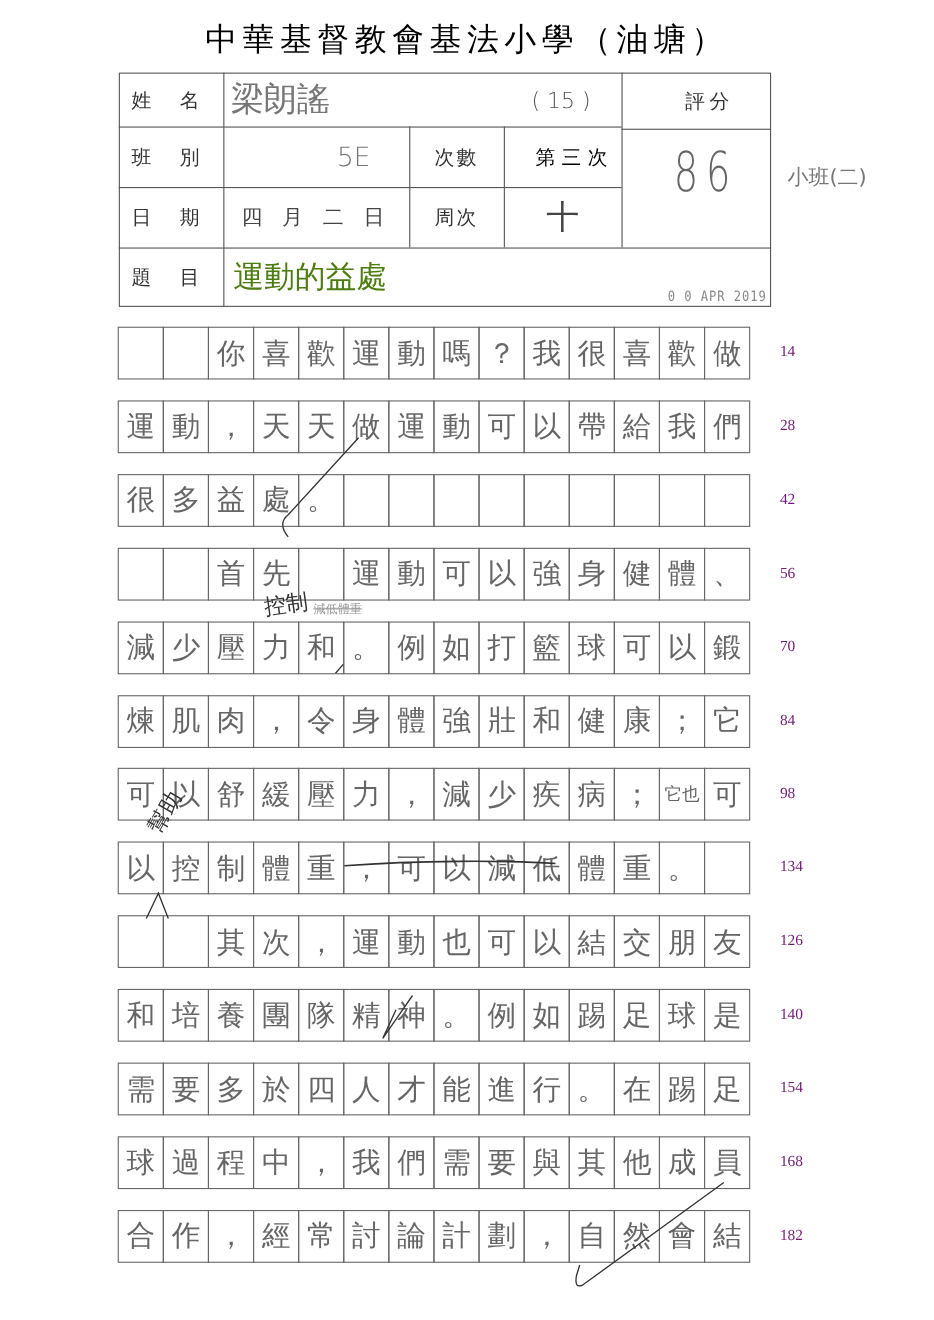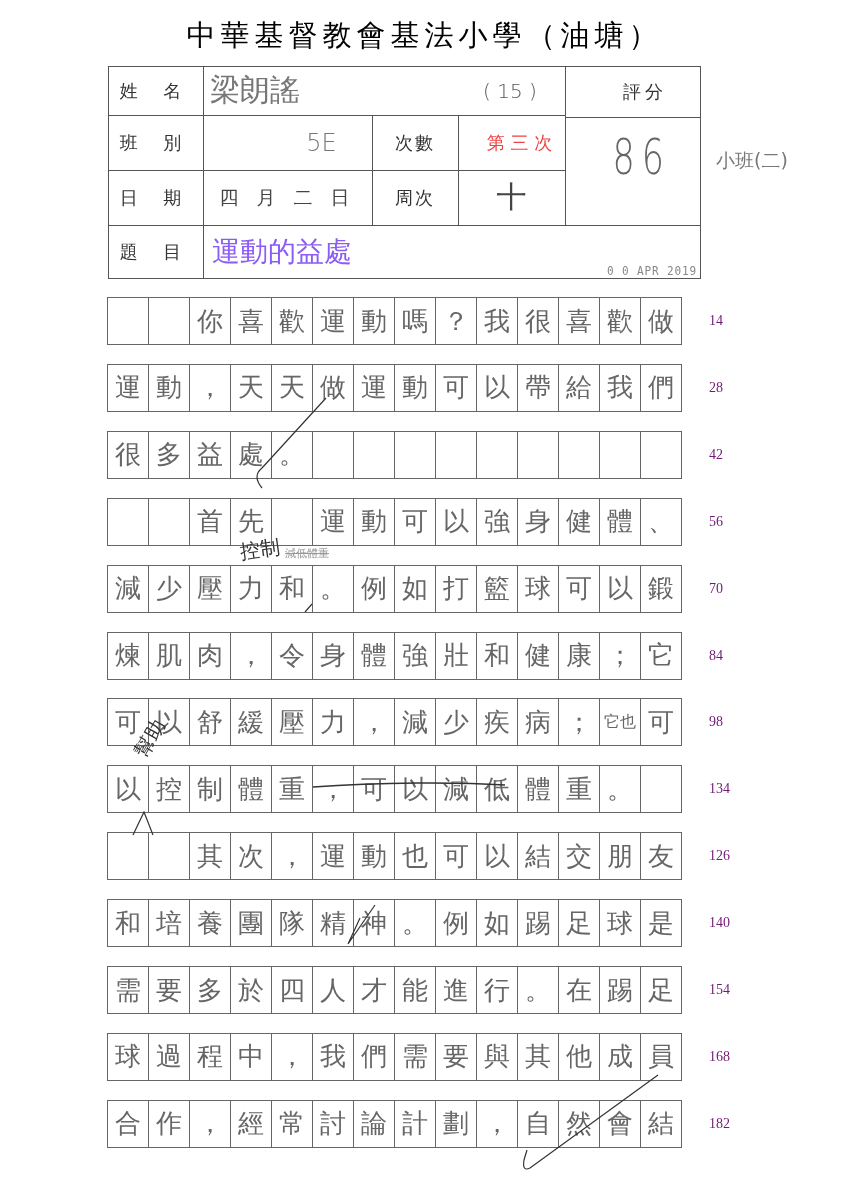--- a/index.html
+++ b/index.html
@@ -51,29 +51,29 @@
 <div class="vl" style="left:565px; top:66px; height:159px;"></div>
 
 <div class="cell lbl" style="left:108px; top:66px; width:95px; height:49px;">姓 名</div>
 <div class="cell hand" style="left:210px; top:66px; width:110px; height:49px; font-size:30px; justify-content:flex-start;">梁朗謠</div>
 <div class="cell hand" style="left:460px; top:66px; width:100px; height:49px; font-size:20px; color:#555;">( 15 )</div>
 <div class="cell lbl" style="left:565px; top:66px; width:136px; height:51px; letter-spacing:4px;padding-left:24px;">評分</div>
 
 <div class="cell lbl" style="left:108px; top:115px; width:95px; height:55px;">班 別</div>
 <div class="cell hand" style="left:203px; top:115px; width:169px; height:55px; font-size:24px;margin-left:34px;">5E</div>
 <div class="cell lbl" style="left:372px; top:115px; width:86px; height:55px; letter-spacing:2px;">次數</div>
-<div class="cell" style="left:458px; top:115px; width:107px; height:55px; font-size:18px; color:#ef4444;padding-left:16px;">第 三 次</div>
+<div class="cell" style="left:458px; top:115px; width:107px; height:55px; font-size:18px; color:#000000;padding-left:16px;">第 三 次</div>
 
 <div class="cell lbl" style="left:108px; top:170px; width:95px; height:55px;">日 期</div>
 <div class="cell" style="left:203px; top:170px; width:169px; height:55px; font-size:19px; letter-spacing:6px; color:#444;">四 月 二 日</div>
 <div class="cell lbl" style="left:372px; top:170px; width:86px; height:55px; letter-spacing:2px;">周次</div>
 <div class="cell hand" style="left:458px; top:170px; width:107px; height:55px; font-size:30px; color:#444;">十</div>
 
 <div class="cell lbl" style="left:108px; top:225px; width:95px; height:54px;">題 目</div>
-<div class="cell hand" style="left:212px; top:225px; width:200px; height:54px; font-size:28px; justify-content:flex-start; color:#8b5cf6;">運動的益處</div>
+<div class="cell hand" style="left:212px; top:225px; width:200px; height:54px; font-size:28px; justify-content:flex-start; color:#4d7c0f;">運動的益處</div>
 
 <div class="score">86</div>
 <div class="margin-note">小班(二)</div>
 <div class="stamp">0 0 APR 2019</div>
 
 <div class="grid" id="grid">
     <div class="grow" style="top: 0px;">
       <div class="gcell"></div>
       <div class="gcell"></div>
       <div class="gcell">你</div>

